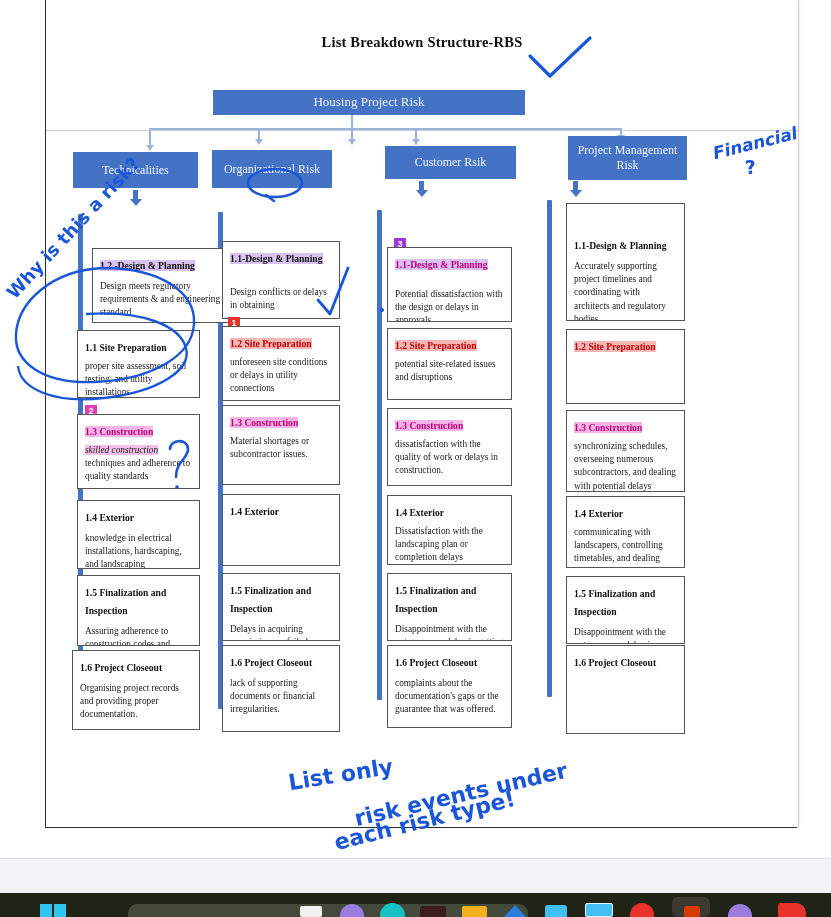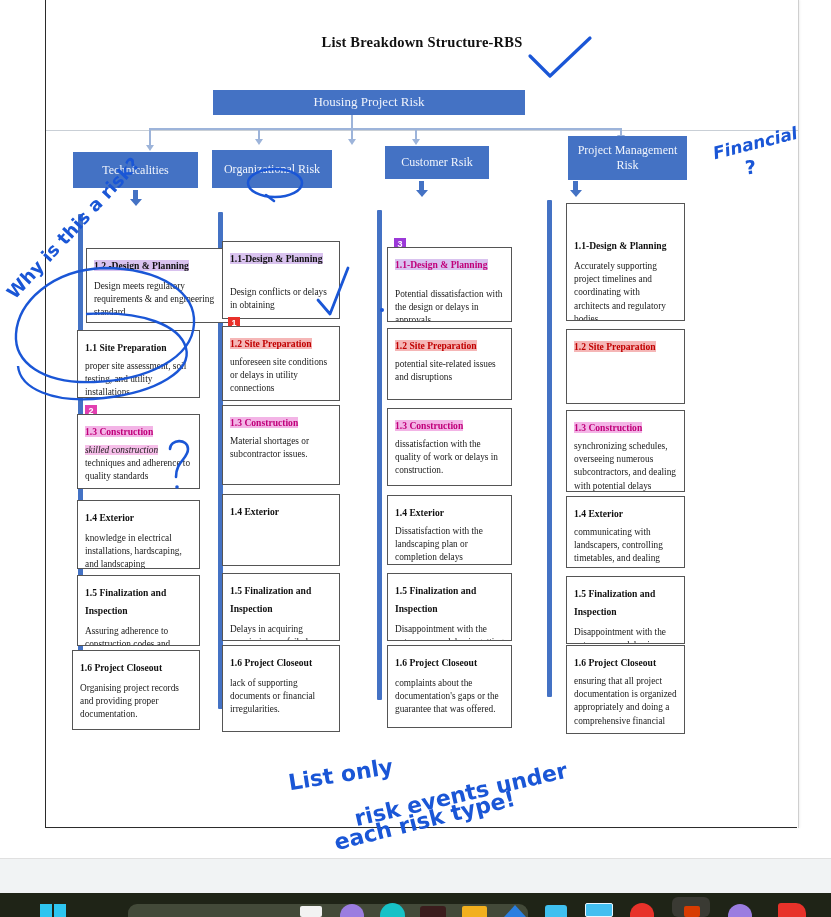--- a/index.html
+++ b/index.html
@@ -149,37 +149,37 @@
       <div class="arrowhead" style="left:571px;top:135px;"></div>
       <div class="conn" style="left:305px;top:116px;width:1.5px;height:24px;"></div>
       <div class="arrowhead" style="left:302px;top:139px;"></div>
 
       <div class="cat-head" style="left:27px;top:152px;width:125px;height:36px;">
         <span>Technicalities</span>
       </div>
       <div class="cat-head" style="left:166px;top:150px;width:120px;height:38px;">
         <span>Organizational Risk</span>
       </div>
-      <div class="cat-head" style="left:339px;top:146px;width:104px;height:33px;">
+      <div class="cat-head" style="left:339px;top:146px;width:131px;height:33px;">
         <span>Customer Rsik</span>
       </div>
       <div class="cat-head" style="left:522px;top:136px;width:119px;height:44px;text-align:center;">
         <span>Project Management Risk</span>
       </div>
 
       <div class="thick-arrow" style="left:87px;top:190px;height:10px;"></div>
       <div class="thick-arrow" style="left:373px;top:181px;height:10px;"></div>
       <div class="thick-arrow" style="left:527px;top:181px;height:10px;"></div>
 
       <div class="spine" style="left:32px;top:214px;height:487px;"></div>
       <div class="spine" style="left:172px;top:212px;height:497px;"></div>
       <div class="spine" style="left:331px;top:210px;height:490px;"></div>
       <div class="spine" style="left:501px;top:200px;height:497px;"></div>
 
-      <div class="card" style="left:40px;top:248px;width:143px;height:75px;">
+      <div class="card" style="left:46px;top:248px;width:143px;height:75px;">
         <div class="chead-wrap">
           <span class="chead hl-violet">1.2 -Design &amp; Planning</span>
         </div>
         <div class="cbody">Design meets regulatory requirements &amp;  and engineering standard</div>
       </div>
 
       <div class="card" style="left:31px;top:330px;width:123px;height:68px;">
         <div class="chead-wrap">
           <span class="chead">1.1 Site Preparation</span>
         </div>
@@ -333,21 +333,20 @@
         <div class="chead-wrap">
           <span class="chead">1.5  Finalization and Inspection</span>
         </div>
         <div class="cbody">Disappointment with the outcome or a delay in getting approvals</div>
       </div>
 
       <div class="card" style="left:520px;top:645px;width:119px;height:89px;">
         <div class="chead-wrap">
           <span class="chead">1.6 Project Closeout</span>
         </div>
-        <div class="cbody tight">ensuring that all project documentation is organized appropriately and doing a comprehensive financial</div>
       </div>
 
     </div>
 
     <div id="sheet-bottom-rule"></div>
 
     <svg class="ink-svg" style="left:528px;top:36px;" width="70" height="45" viewBox="0 0 70 45">
       <path d="M2 20 L22 40 L62 2" fill="none" stroke="#1a56d6" stroke-width="3.2" stroke-linecap="round" stroke-linejoin="round"></path>
     </svg>
 

